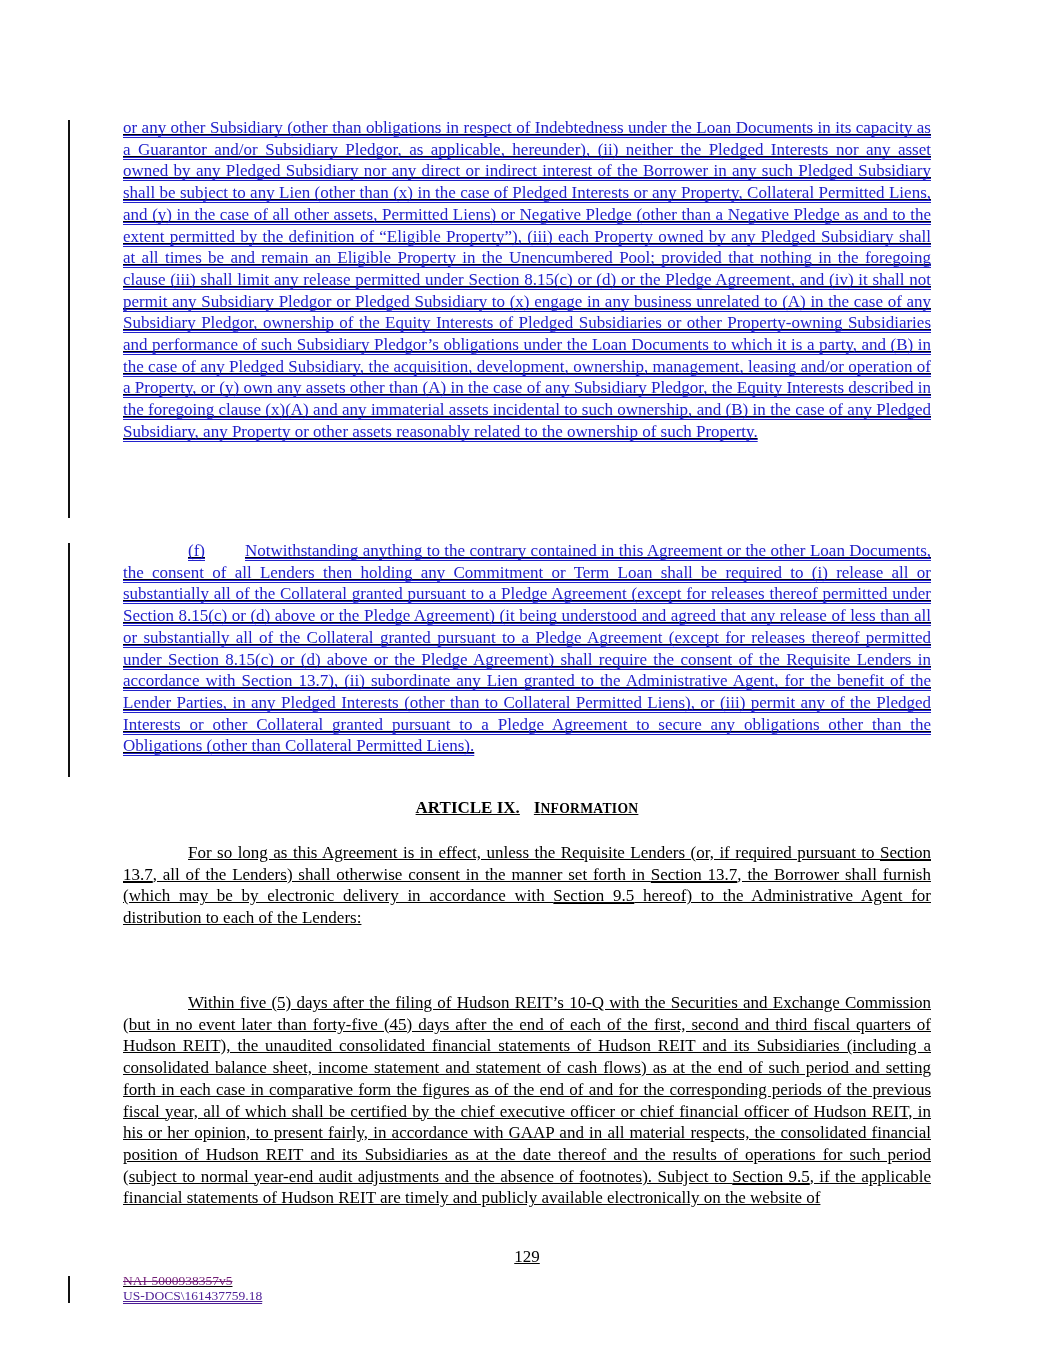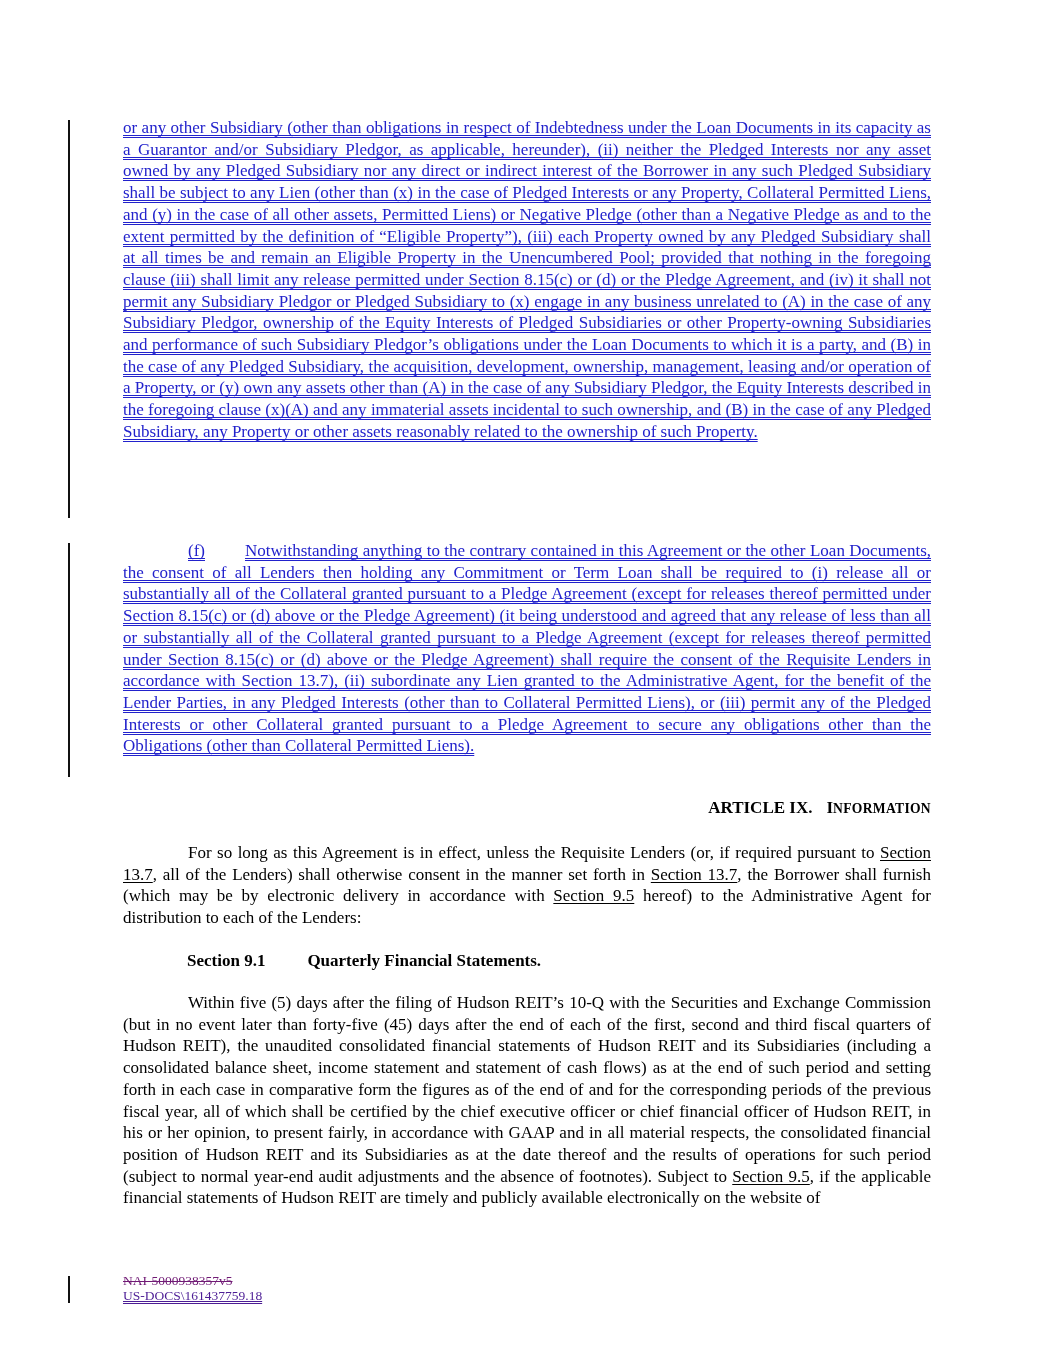--- a/index.html
+++ b/index.html
@@ -5,42 +5,42 @@
   html, body { margin: 0; padding: 0; background: #ffffff; }
   .page {
     position: relative;
     width: 1055px;
     height: 1365px;
     background: #ffffff;
     font-family: "Liberation Serif", serif;
     color: #000000;
     overflow: hidden;
   }
-  .block { position: absolute; font-size: 17px; line-height: 21.7px; }
+  .block { position: absolute; font-size: 17px; line-height: 21.7px; text-decoration: underline; }
   .justify { text-align: justify; }
   .col { left: 123px; width: 808px; }
   .indent { text-indent: 65px; }
   .ins {
     color: #2222cc;
     text-decoration-line: underline;
     text-decoration-style: double;
     text-decoration-skip-ink: none;
     text-decoration-thickness: 1px;
     text-underline-offset: 2px;
   }
   .u {
     text-decoration-line: underline;
     text-decoration-skip-ink: none;
     text-decoration-thickness: 1px;
     text-underline-offset: 2px;
   }
   .tab { display: inline-block; width: 40px; }
   .tab-wide { display: inline-block; width: 42px; }
   .bold { font-weight: bold; }
-  .center { text-align: right; }
+  .center { text-align: center; }
   .smallcaps-rest { font-size: 13.6px; letter-spacing: 0.3px; }
   .article-gap { margin-left: 14px; }
   .change-bar {
     position: absolute;
     left: 68px;
     width: 2px;
     background: #111111;
   }
   .footer-line { font-size: 13.5px; line-height: 14.8px; }
   .strike-red {
@@ -69,25 +69,23 @@
   <div class="block col justify" style="top:117px;"><span class="ins">or any other Subsidiary (other than obligations in respect of Indebtedness under the Loan Documents in its capacity as a Guarantor and/or Subsidiary Pledgor, as applicable, hereunder), (ii) neither the Pledged Interests nor any asset owned by any Pledged Subsidiary nor any direct or indirect interest of the Borrower in any such Pledged Subsidiary shall be subject to any Lien (other than (x) in the case of Pledged Interests or any Property, Collateral Permitted Liens, and (y) in the case of all other assets, Permitted Liens) or Negative Pledge (other than a Negative Pledge as and to the extent permitted by the definition of “Eligible Property”), (iii) each Property owned by any Pledged Subsidiary shall at all times be and remain an Eligible Property in the Unencumbered Pool; provided that nothing in the foregoing clause (iii) shall limit any release permitted under Section 8.15(c) or (d) or the Pledge Agreement, and (iv) it shall not permit any Subsidiary Pledgor or Pledged Subsidiary to (x) engage in any business unrelated to (A) in the case of any Subsidiary Pledgor, ownership of the Equity Interests of Pledged Subsidiaries or other Property-owning Subsidiaries and performance of such Subsidiary Pledgor’s obligations under the Loan Documents to which it is a party, and (B) in the case of any Pledged Subsidiary, the acquisition, development, ownership, management, leasing and/or operation of a Property, or (y) own any assets other than (A) in the case of any Subsidiary Pledgor, the Equity Interests described in the foregoing clause (x)(A) and any immaterial assets incidental to such ownership, and (B) in the case of any Pledged Subsidiary, any Property or other assets reasonably related to the ownership of such Property. </span></div>
 
   <div class="block col justify indent" style="top:540px;"><span class="ins">(f)</span><span class="tab"></span><span class="ins">Notwithstanding anything to the contrary contained in this Agreement or the other Loan Documents, the consent of all Lenders then holding any Commitment or Term Loan shall be required to (i) release all or substantially all of the Collateral granted pursuant to a Pledge Agreement (except for releases thereof permitted under Section 8.15(c) or (d) above or the Pledge Agreement) (it being understood and agreed that any release of less than all or substantially all of the Collateral granted pursuant to a Pledge Agreement (except for releases thereof permitted under Section 8.15(c) or (d) above or the Pledge Agreement) shall require the consent of the Requisite Lenders in accordance with Section 13.7), (ii) subordinate any Lien granted to the Administrative Agent, for the benefit of the Lender Parties, in any Pledged Interests (other than to Collateral Permitted Liens), or (iii) permit any of the Pledged Interests or other Collateral granted pursuant to a Pledge Agreement to secure any obligations other than the Obligations (other than Collateral Permitted Liens).</span></div>
 
   <div class="block col center bold" style="top:797px;">
     <span>ARTICLE IX.</span><span class="article-gap">I</span><span class="smallcaps-rest">NFORMATION</span>
   </div>
 
   <div class="block col justify indent" style="top:842px;"><span>For so long as this Agreement is in effect, unless the Requisite Lenders (or, if required pursuant to </span><span class="u">Section 13.7</span><span>, all of the Lenders) shall otherwise consent in the manner set forth in </span><span class="u">Section 13.7</span><span>, the Borrower shall furnish (which may be by electronic delivery in accordance with </span><span class="u">Section 9.5</span><span> hereof) to the Administrative Agent for distribution to each of the Lenders:</span></div>
 
-  <div class="block bold" style="left:187px; top:950px;">
-    <span>Section 9.1</span><span class="tab-wide"></span><span>Quarterly Financial Statements.</span>
-  </div>
 
   <div class="block col justify indent" style="top:992px;"><span>Within five (5) days after the filing of Hudson REIT’s 10-Q with the Securities and Exchange Commission (but in no event later than forty-five (45) days after the end of each of the first, second and third fiscal quarters of Hudson REIT), the unaudited consolidated financial statements of Hudson REIT and its Subsidiaries (including a consolidated balance sheet, income statement and statement of cash flows) as at the end of such period and setting forth in each case in comparative form the figures as of the end of and for the corresponding periods of the previous fiscal year, all of which shall be certified by the chief executive officer or chief financial officer of Hudson REIT, in his or her opinion, to present fairly, in accordance with GAAP and in all material respects, the consolidated financial position of Hudson REIT and its Subsidiaries as at the date thereof and the results of operations for such period (subject to normal year-end audit adjustments and the absence of footnotes).  Subject to </span><span class="u">Section 9.5</span><span>, if the applicable financial statements of Hudson REIT are timely and publicly available electronically on the website of</span></div>
 
+  <div class="block col center" style="top:1246px;">129</div>
 
   <div class="block footer-line" style="left:123px; top:1274px;">
     <div class="strike-red">NAI-5000938357v5</div>
     <div class="blue-dbl">US-DOCS\161437759.18</div>
   </div>
 
 </div>
 
 </body></html>

